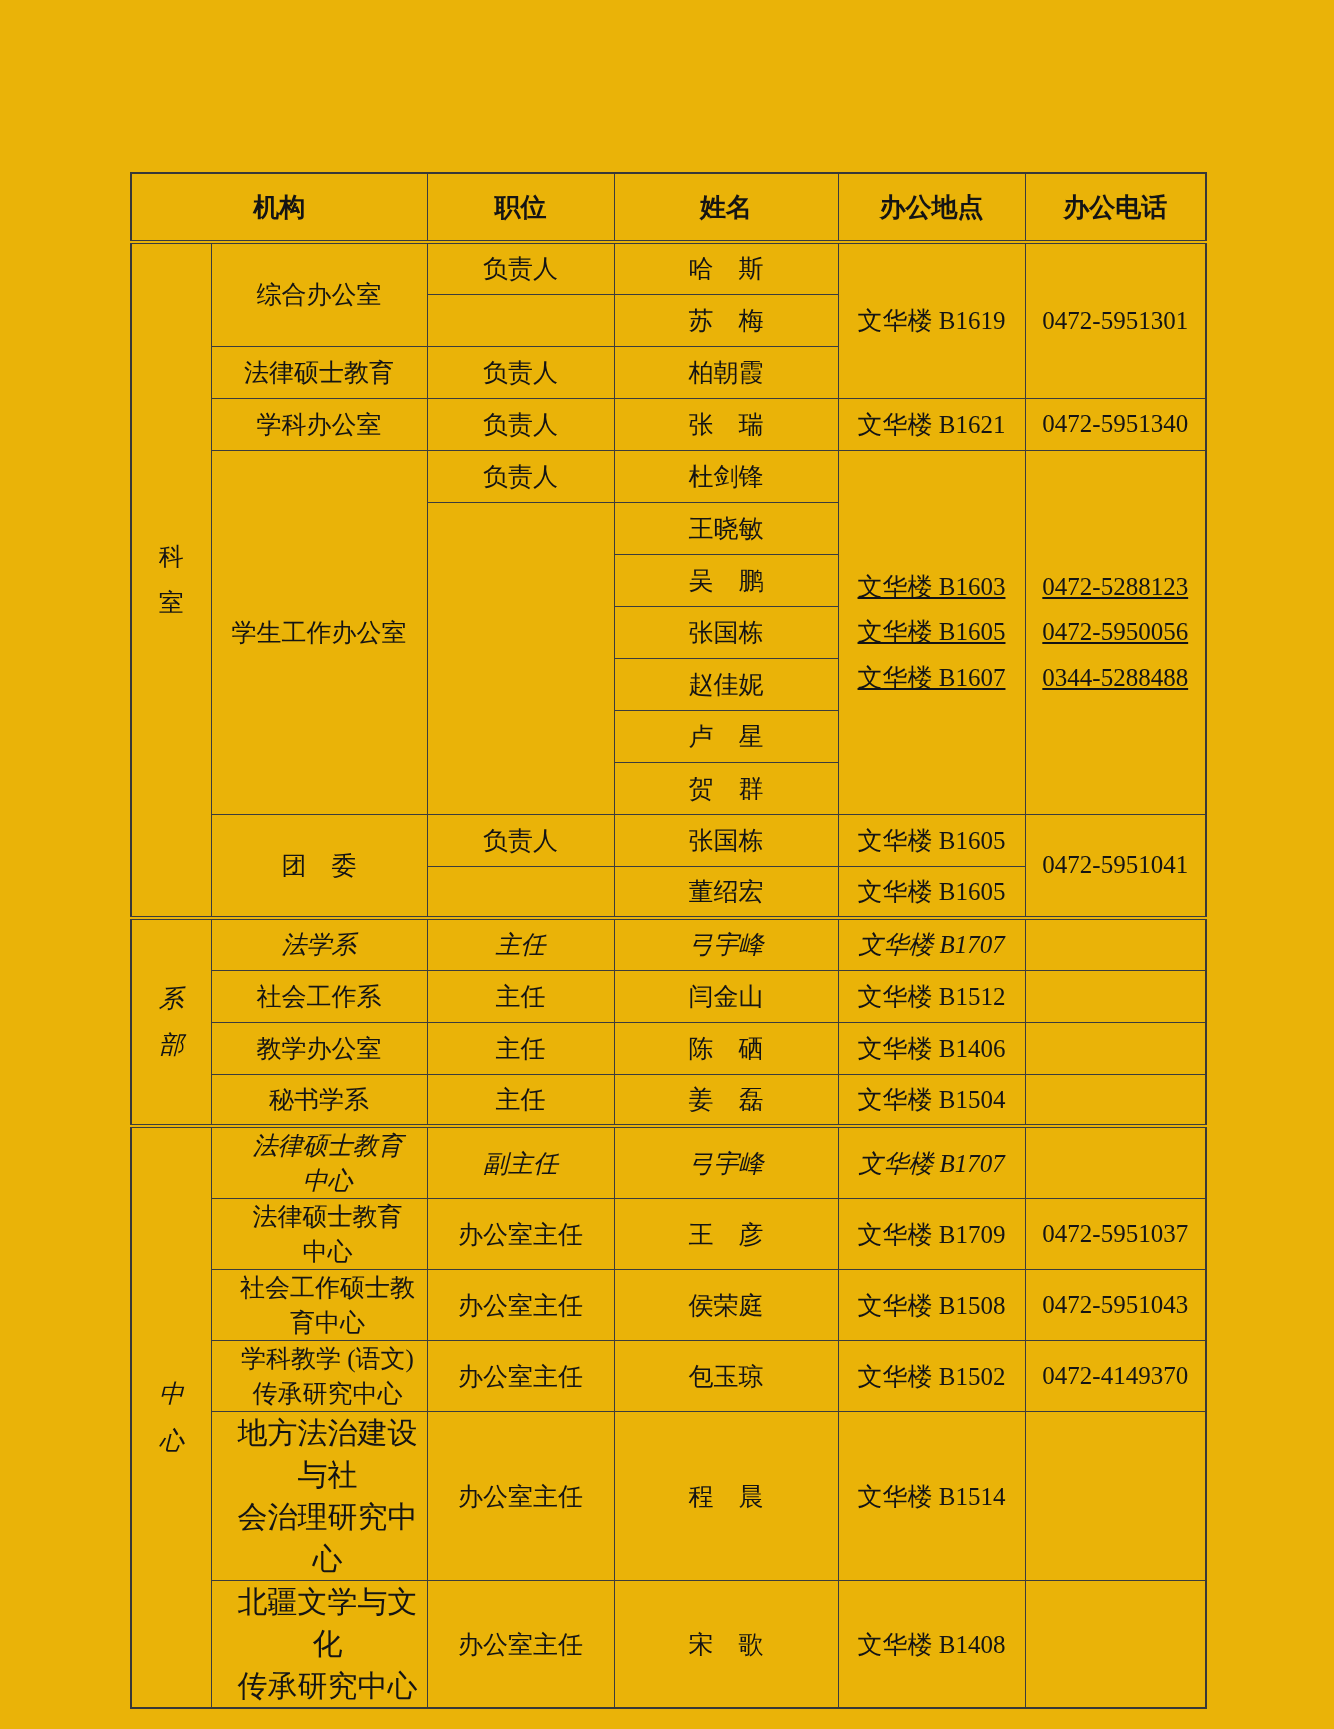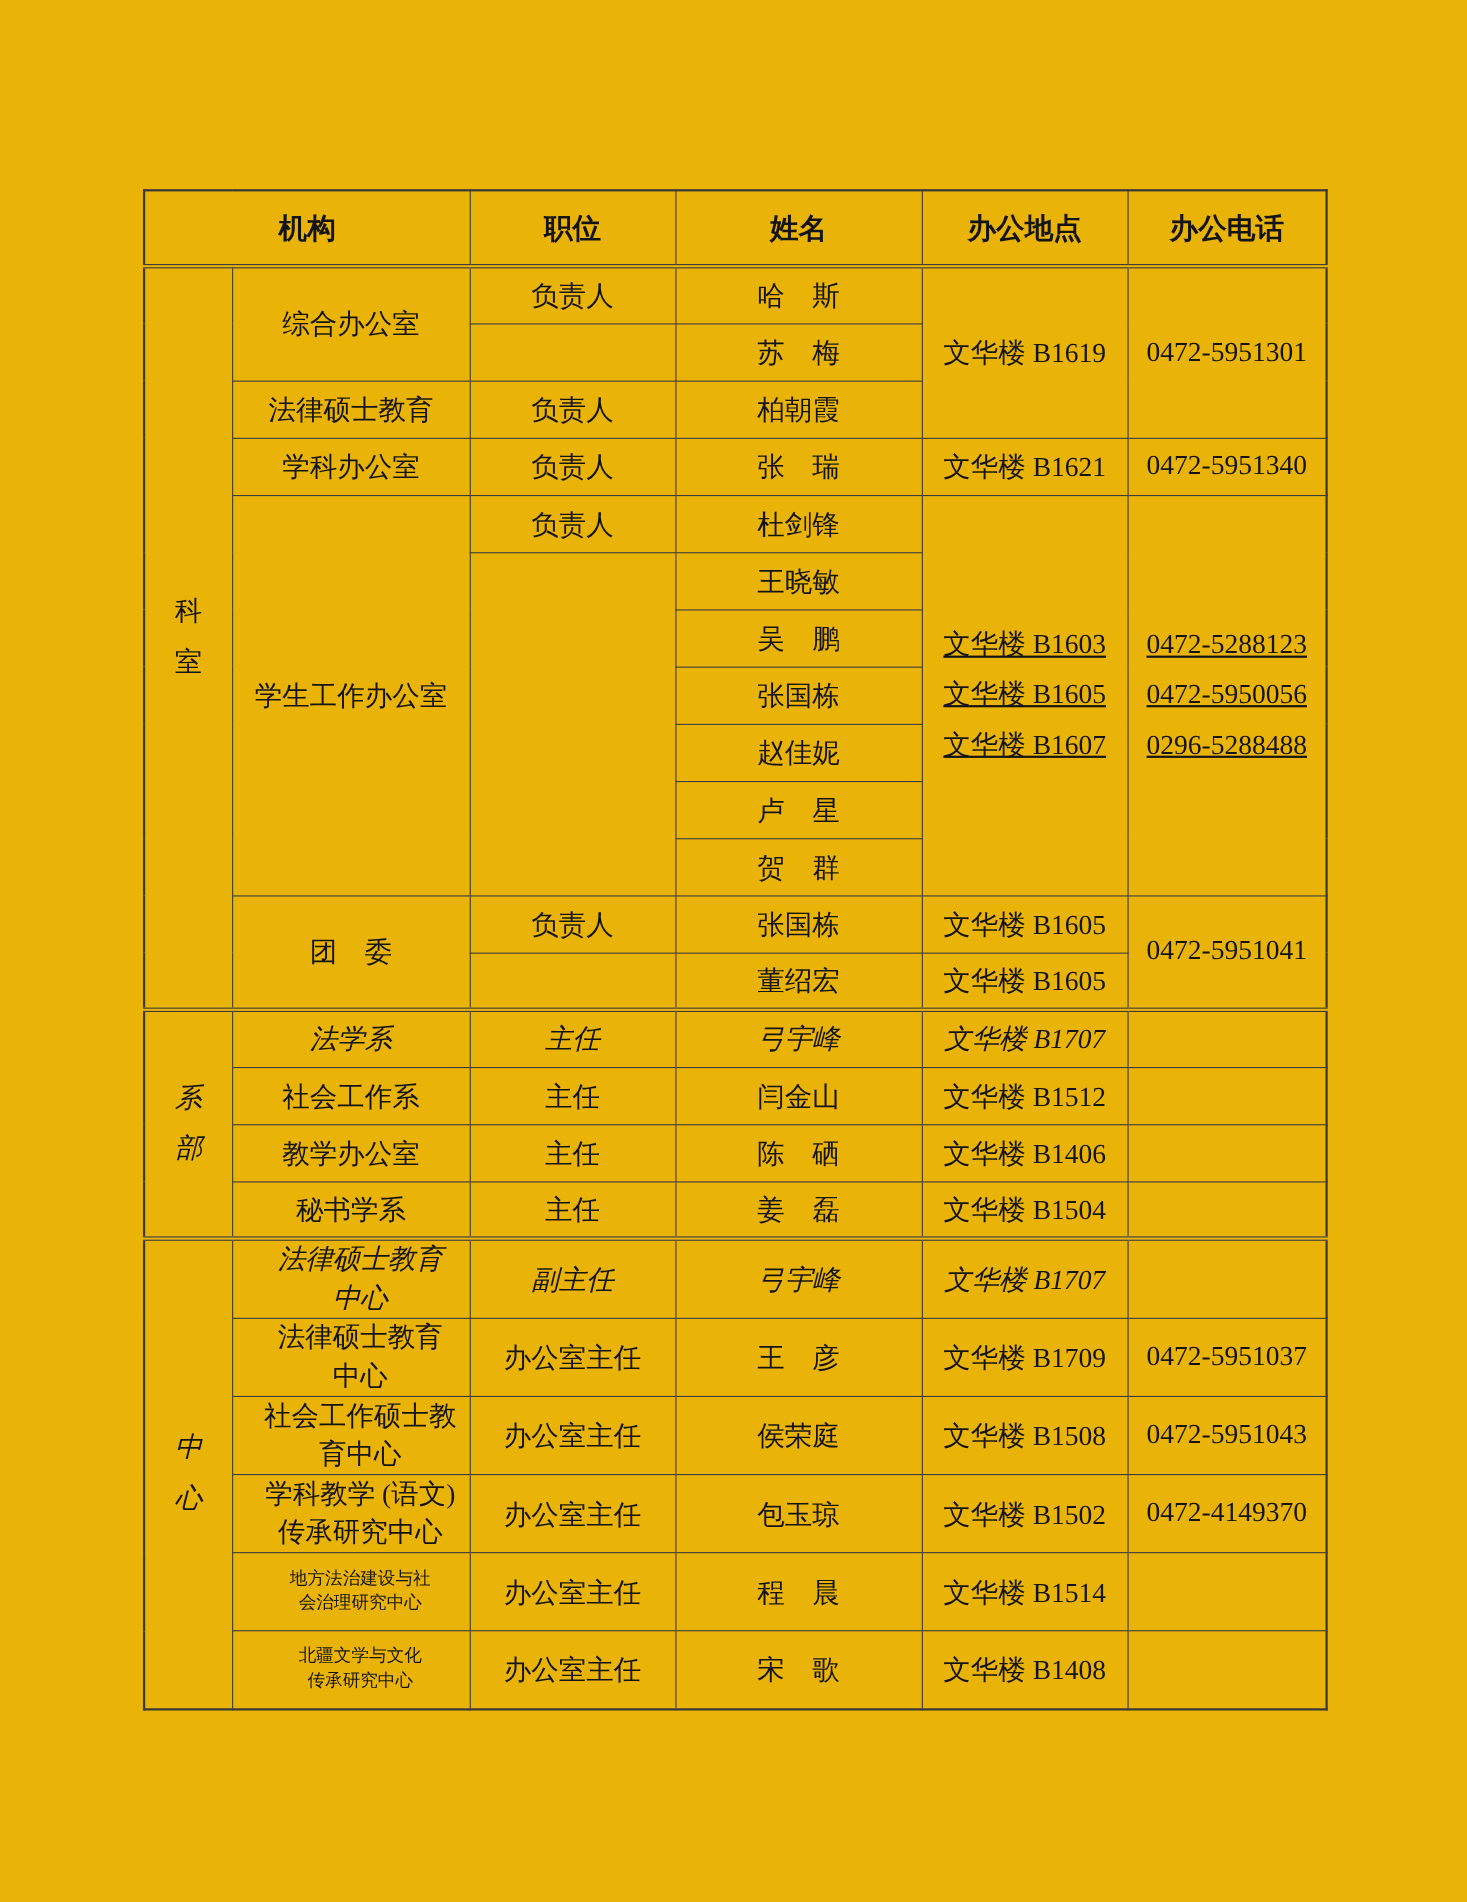--- a/index.html
+++ b/index.html
@@ -42,21 +42,21 @@
   thead th{border-bottom:4px double #3c3c3c;}
   tr.section-start>td{border-top:4px double #3c3c3c;font-style:italic;}
   .pre{white-space:pre-line;}
   .lines3{white-space:pre-line;line-height:1.82;text-decoration:underline;}
   .vlabel{
     display:inline-block;
     width:1.08em;
     word-break:break-all;
     line-height:1.85;
   }
-  .small{font-size:16px;line-height:1.45;}
+  .small{font-size:30px;line-height:1.45;}
   .orgwrap{line-height:1.4;padding-left:20px;}
 </style>
 </head>
 <body>
 
 <div class="page">
   <table class="contact">
     <colgroup>
       <col style="width:80px">
       <col style="width:216px">
@@ -102,21 +102,21 @@
       </tr>
       <tr class="r52">
         <td rowspan="7">学生工作办公室</td>
         <td>负责人</td>
         <td>杜剑锋</td>
         <td rowspan="7" class="lines3">文华楼 B1603
 文华楼 B1605
 文华楼 B1607</td>
         <td rowspan="7" class="lines3">0472-5288123
 0472-5950056
-0296-5288488</td>
+0344-5288488</td>
       </tr>
       <tr class="r52">
         <td rowspan="6"></td>
         <td>王晓敏</td>
       </tr>
       <tr class="r52">
         <td>吴　鹏</td>
       </tr>
       <tr class="r52">
         <td>张国栋</td>

